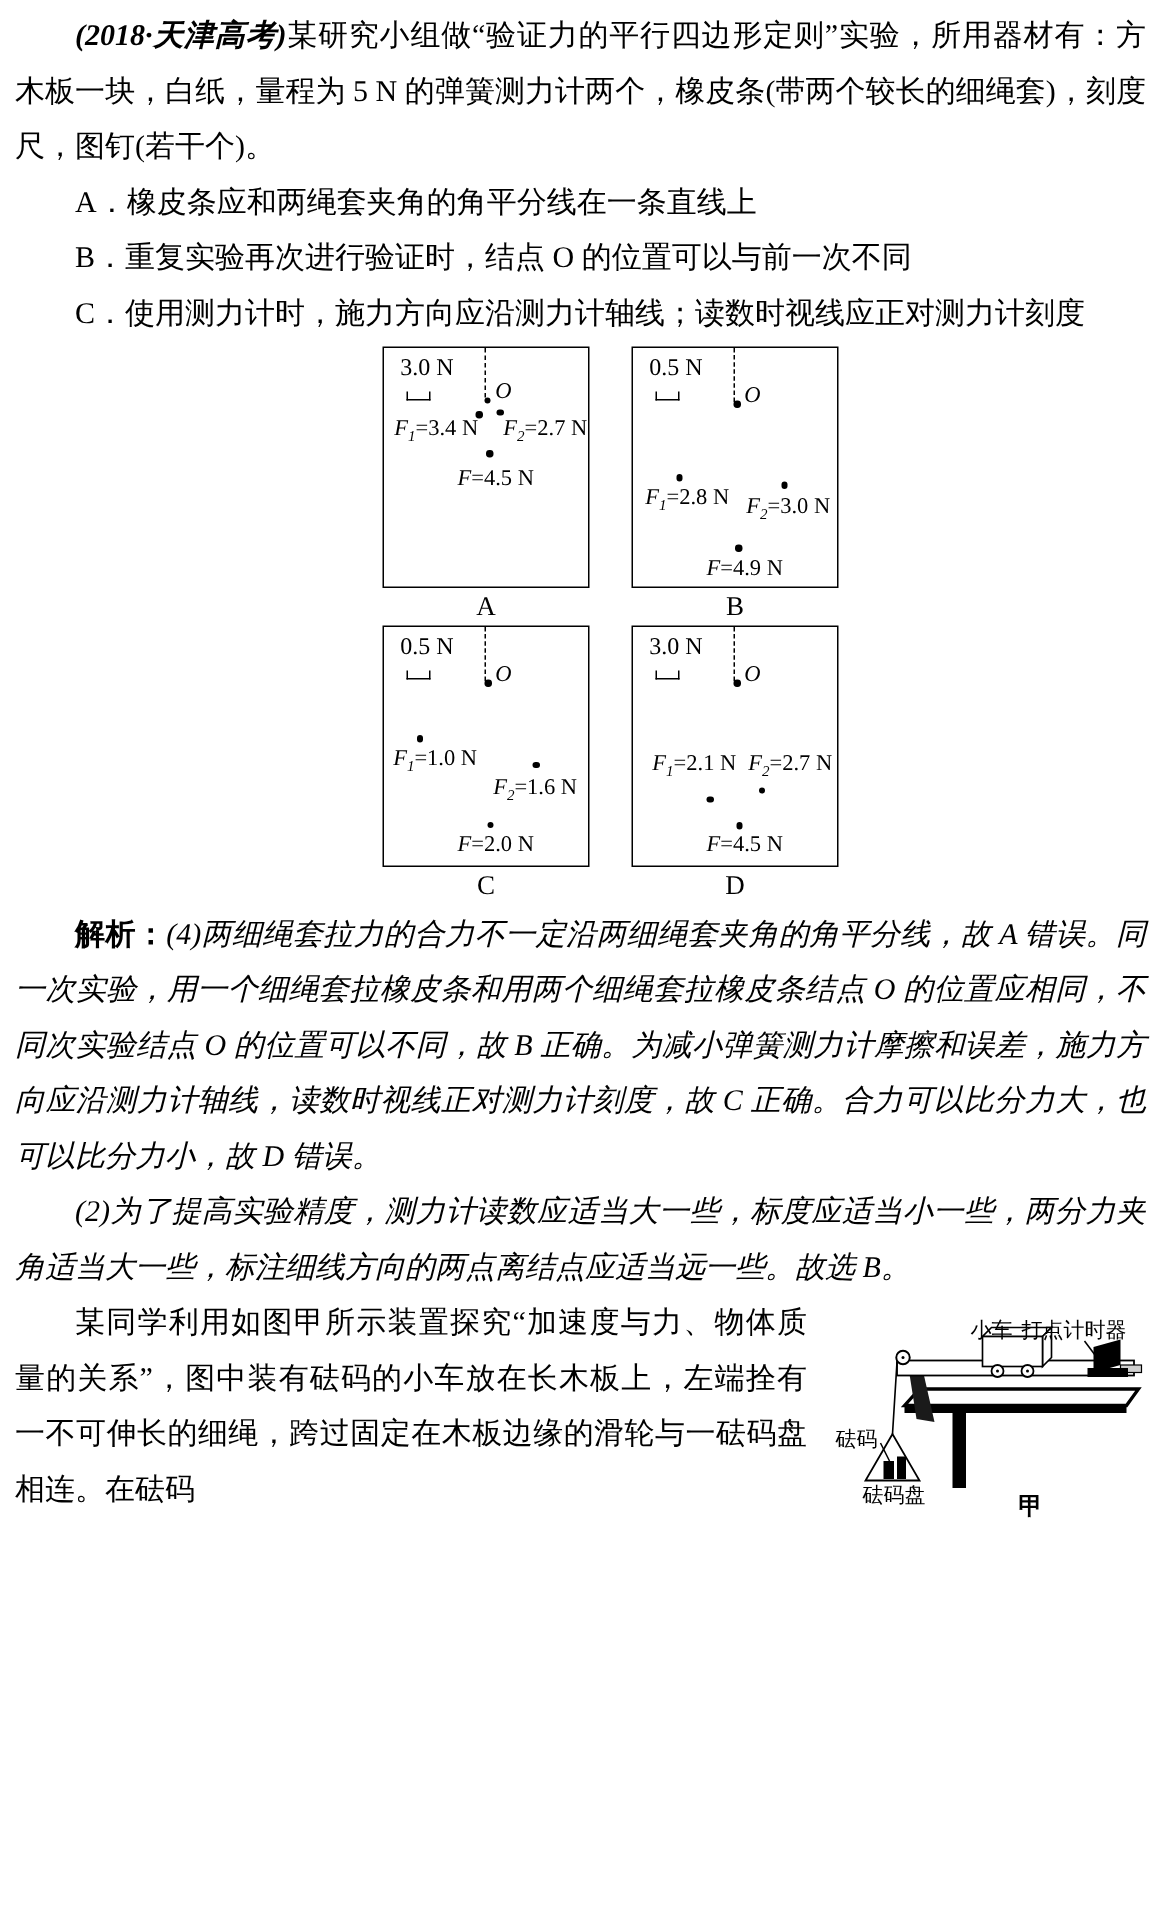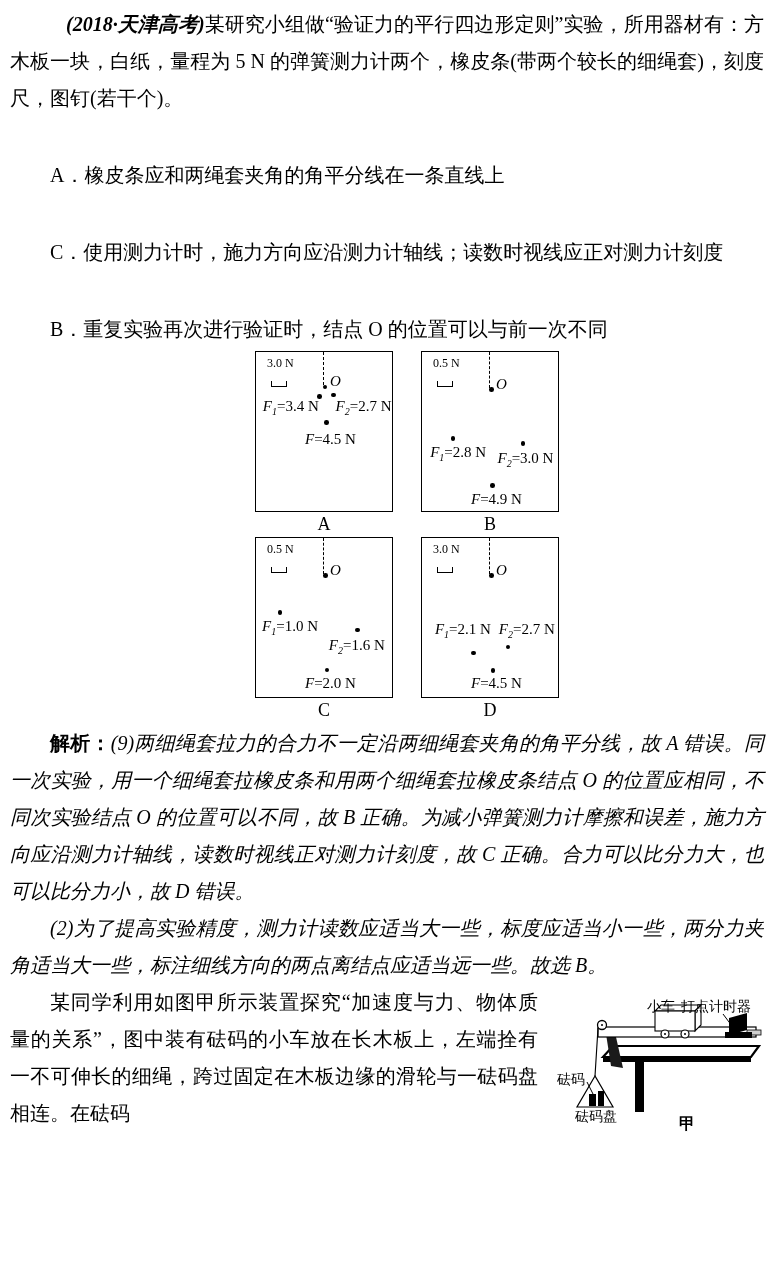--- a/index.html
+++ b/index.html
@@ -3,35 +3,35 @@
 <meta charset="utf-8">
 <style>
   html,body{margin:0;padding:0;}
   body{
     width:776px;height:1285px;overflow:hidden;background:#ffffff;color:#000000;
     font-family:"Liberation Serif","DejaVu Serif",serif;
   }
   .page{padding:6px 12px 0 10px;font-size:20px;}
   p{margin:0;line-height:37px;}
   .indent{text-indent:2em;text-align:justify;}
-  .option{padding-left:2em;text-align:left;margin-top:40px;}
-  .tag{font-weight:bold;font-style:italic;margin-left:16px;}
+  .option{padding-left:2em;text-align:left;}
+  .tag{font-weight:bold;font-style:italic;}
   .kai{font-style:italic;}
   .hd{font-weight:bold;font-style:normal;}
   .bold-line{font-weight:bold;}
   .answer-line b{font-weight:bold;}
 
   
   .grid{display:grid;grid-template-columns:138px 138px;column-gap:28px;row-gap:0;
         width:fit-content;margin:3px 0 2px 245px;}
   .cell{}
   .fig{position:relative;width:138px;height:161px;border:1.4px solid #000;background:#fff;box-sizing:border-box;}
   .fig > *{position:absolute;}
   .cap{text-align:center;font-size:18px;line-height:25px;}
-  .scale-t{left:8%;top:3%;font-size:12px;line-height:1.15;white-space:nowrap;}
+  .scale-t{left:8%;top:3%;font-size:16px;line-height:1.15;white-space:nowrap;}
   .bracket{left:11%;top:18%;width:14px;height:5px;
            border-left:1.6px solid #000;border-right:1.6px solid #000;border-bottom:1.6px solid #000;}
   .dash{left:calc(50% - 1px);top:0;width:0;border-left:1.5px dashed #000;}
   .dot{width:4.6px;height:4.6px;background:#000;border-radius:50%;}
   .o-lab{font-style:italic;font-size:15px;line-height:1;}
   .flab{font-size:15px;line-height:1;font-style:italic;white-space:nowrap;}
   .flab sub{font-size:10px;}
   .flab .val{font-style:normal;}
 
   .d0 .dash{height:21%}
@@ -70,22 +70,22 @@
 </style>
 </head>
 <body>
 
 <div class="page">
 
   <p class="indent"><span class="tag">(2018·天津高考)</span><span>某研究小组做“验证力的平行四边形定则”实验，所用器材有：方木板一块，白纸，量程为 5 N 的弹簧测力计两个，橡皮条(带两个较长的细绳套)，刻度尺，图钉(若干个)。</span></p>
 
 
   <p class="option">A．橡皮条应和两绳套夹角的角平分线在一条直线上</p>
+  <p class="option">B．重复实验再次进行验证时，结点 O 的位置可以与前一次不同</p>
   <p class="option">C．使用测力计时，施力方向应沿测力计轴线；读数时视线应正对测力计刻度</p>
-  <p class="option">B．重复实验再次进行验证时，结点 O 的位置可以与前一次不同</p>
 
 
   <div class="grid">
 
     <div class="cell">
       <div class="fig d0">
         <div class="scale-t">3.0 N</div>
         <div class="bracket"></div>
         <div class="dash"></div>
         <div class="dot o-dot"></div>
@@ -146,21 +146,21 @@
         <div class="dot f-dot"></div>
         <div class="flab f1-lab"><span>F</span><sub>1</sub><span class="val">=2.1 N</span></div>
         <div class="flab f2-lab"><span>F</span><sub>2</sub><span class="val">=2.7 N</span></div>
         <div class="flab f-lab"><span>F</span><span class="val">=4.5 N</span></div>
       </div>
       <div class="cap">D</div>
     </div>
 
   </div>
 
-  <p class="indent"><b class="hd">解析：</b><span class="kai">(9)两细绳套拉力的合力不一定沿两细绳套夹角的角平分线，故 A 错误。同一次实验，用一个细绳套拉橡皮条和用两个细绳套拉橡皮条结点 O 的位置应相同，不同次实验结点 O 的位置可以不同，故 B 正确。为减小弹簧测力计摩擦和误差，施力方向应沿测力计轴线，读数时视线正对测力计刻度，故 C 正确。合力可以比分力大，也可以比分力小，故 D 错误。</span></p>
+  <p class="indent"><b class="hd">解析：</b><span class="kai">(4)两细绳套拉力的合力不一定沿两细绳套夹角的角平分线，故 A 错误。同一次实验，用一个细绳套拉橡皮条和用两个细绳套拉橡皮条结点 O 的位置应相同，不同次实验结点 O 的位置可以不同，故 B 正确。为减小弹簧测力计摩擦和误差，施力方向应沿测力计轴线，读数时视线正对测力计刻度，故 C 正确。合力可以比分力大，也可以比分力小，故 D 错误。</span></p>
 
   <p class="indent"><span class="kai">(2)为了提高实验精度，测力计读数应适当大一些，标度应适当小一些，两分力夹角适当大一些，标注细线方向的两点离结点应适当远一些。故选 B。</span></p>
 
 
 
   <div class="final">
     <div class="apparatus-fig">
       <svg viewBox="0 0 220 152">
 
         <polygon points="70,52 216,52 208,63 60,63" fill="#ffffff" stroke="#000" stroke-width="2.2"></polygon>

